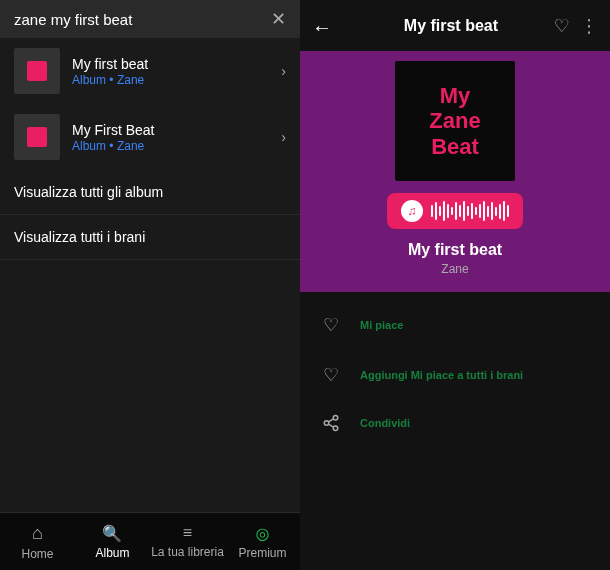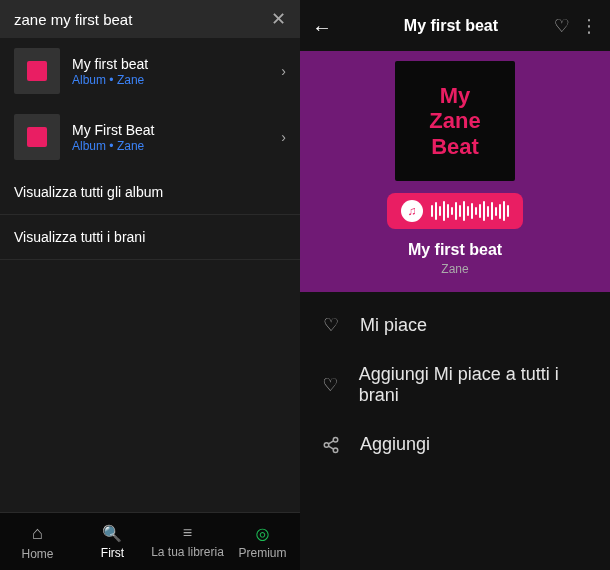--- a/index.html
+++ b/index.html
@@ -281,22 +281,23 @@
     .action-icon {
       color: #aaa;
       font-size: 18px;
       width: 22px;
       display: flex;
       align-items: center;
       justify-content: center;
     }
 
     .action-label {
-      color: #e5e5e5;
-      font-size: 18px;
+      color: #15803d;
+      font-size: 11px;
+      font-weight: bold;
     }
   </style>
 </head>
 <body>
 
 <div class="left-panel">
   <div class="search-bar">
     <input class="search-input" type="text" value="zane my first beat" style="">
     <span class="search-clear">✕</span>
   </div>
@@ -326,21 +327,21 @@
   <div class="view-link">Visualizza tutti gli album</div>
   <div class="view-link">Visualizza tutti i brani</div>
 
   <div class="bottom-nav">
     <div class="nav-item">
       <span class="nav-icon">⌂</span>
       <span class="nav-label">Home</span>
     </div>
     <div class="nav-item active">
       <span class="nav-icon" style="font-size:16px;">🔍</span>
-      <span class="nav-label">First</span>
+      <span class="nav-label">Album</span>
     </div>
     <div class="nav-item">
       <span class="nav-icon" style="font-size:16px;">≡</span>
       <span class="nav-label">La tua libreria</span>
     </div>
     <div class="nav-item">
       <span class="nav-icon" style="font-size:16px; color:#1DB954;">◎</span>
       <span class="nav-label">Premium</span>
     </div>
   </div>
@@ -409,16 +410,16 @@
     <div class="action-item">
       <span class="action-icon">
         <svg width="18" height="18" viewBox="0 0 24 24" fill="none" stroke="#aaa" stroke-width="2">
           <circle cx="18" cy="5" r="3"></circle>
             <circle cx="6" cy="12" r="3"></circle>
             <circle cx="18" cy="19" r="3"></circle>
           <line x1="8.6" y1="13.5" x2="15.4" y2="17.5"></line>
             <line x1="15.4" y1="6.5" x2="8.6" y2="10.5"></line>
         </svg>
       </span>
-      <span class="action-label">Aggiungi</span>
+      <span class="action-label">Condividi</span>
     </div>
   </div>
 </div>
 
 </body></html>

